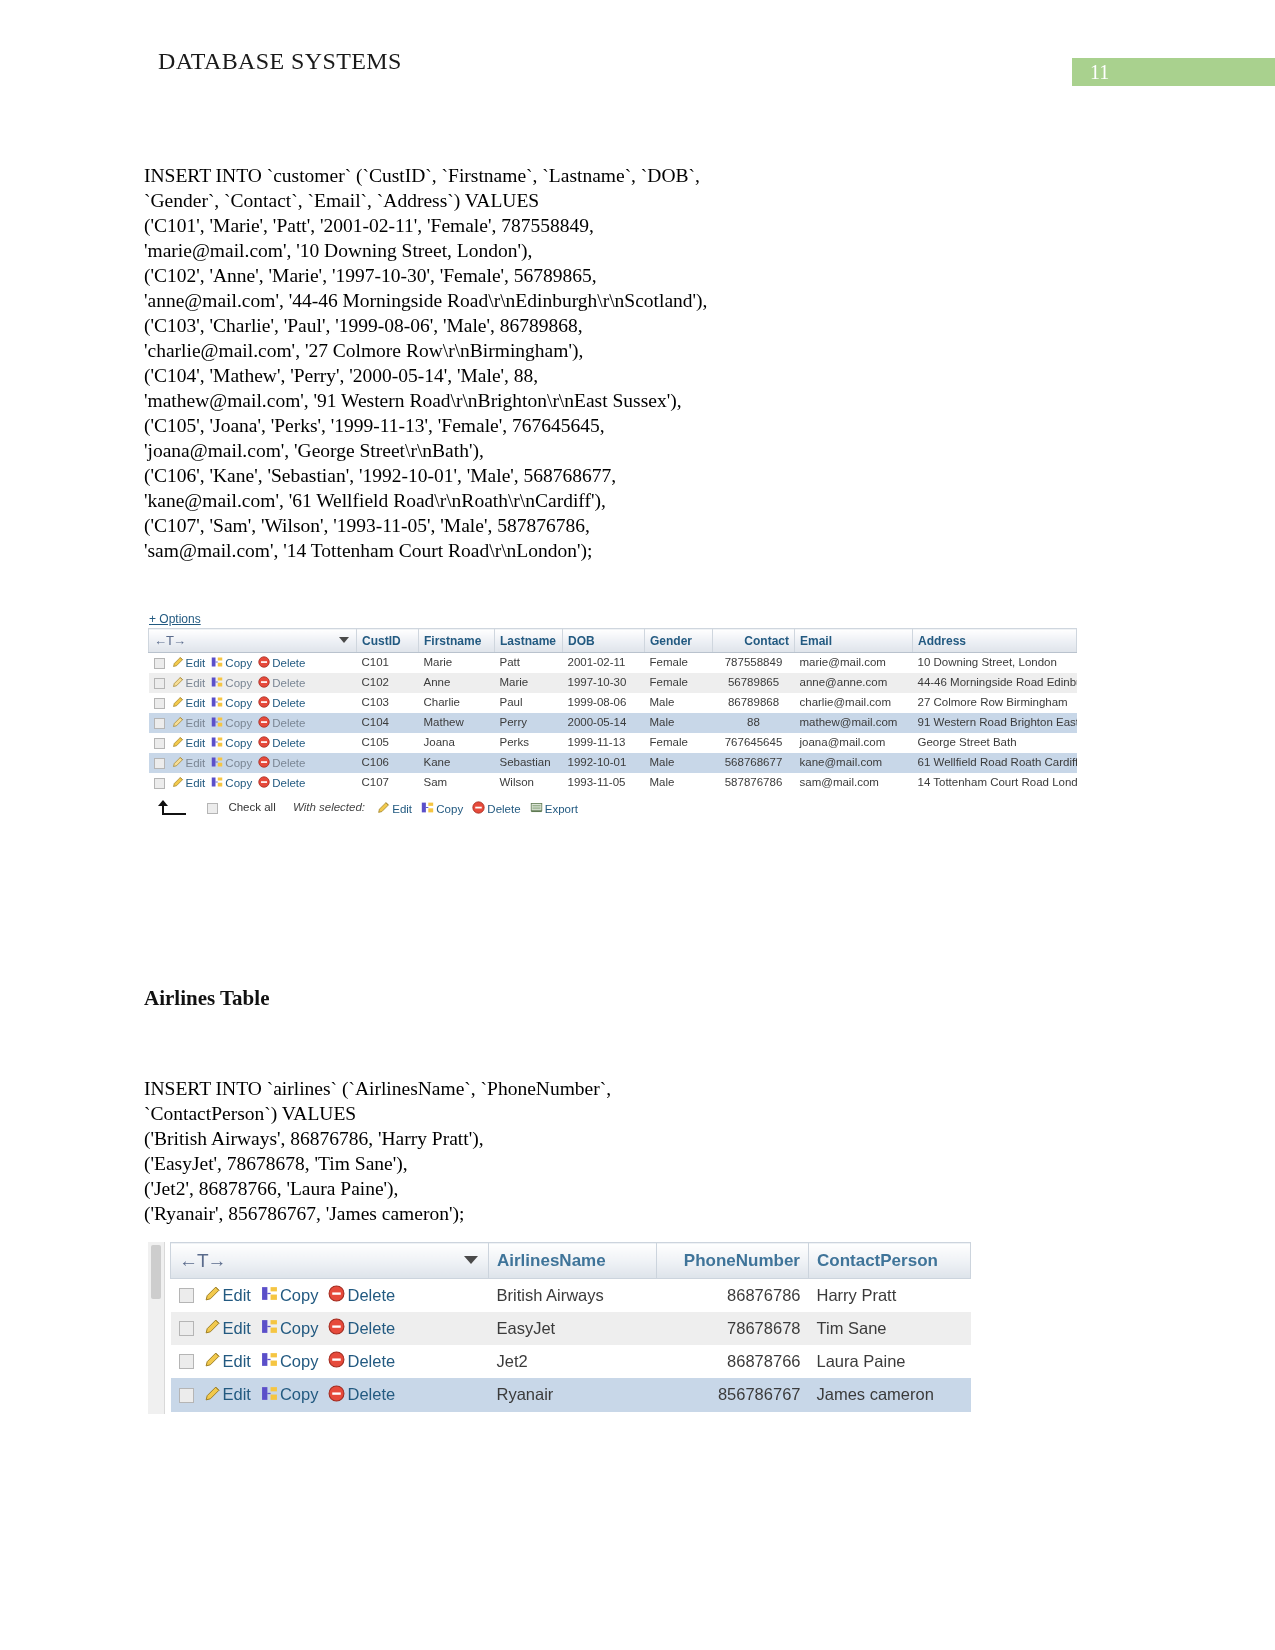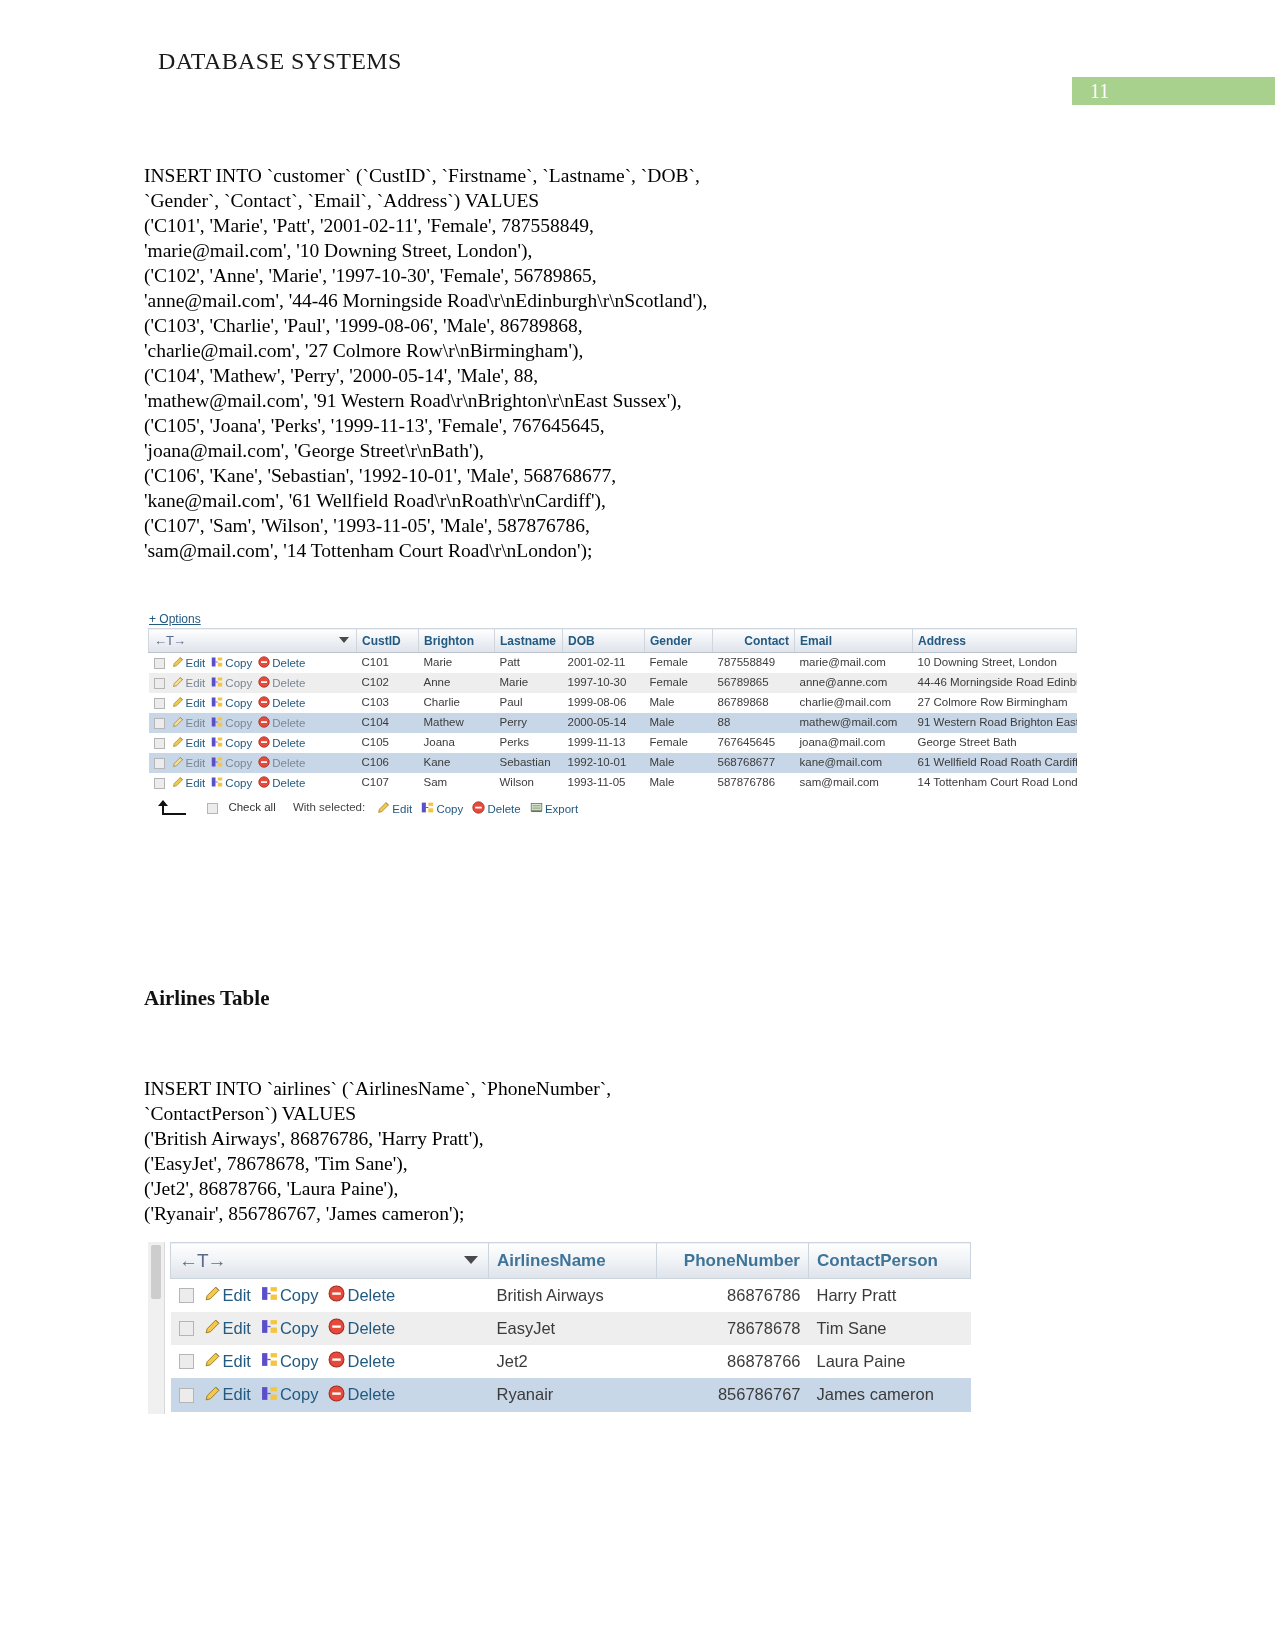--- a/index.html
+++ b/index.html
@@ -33,21 +33,20 @@
     color: #1a1a1a;
     white-space: nowrap;
   }
   #page-number-badge {
     position: absolute;
     left: 1072px;
     top: 10px;
     width: 203px;
     height: 28px;
     background: #a9d18e;
-    margin-top: 19px;
   }
   #page-number-badge span {
     position: absolute;
     left: 18px;
     top: 3px;
     font-family: "Liberation Serif", serif;
     font-size: 20px;
     color: #ffffff;
   }
 
@@ -118,21 +117,21 @@
   table.pma th.num { text-align: right; }
   table.pma td {
     border: 0;
     padding: 3px 5px 3px 5px;
     font-size: 11.5px;
     color: #3b3b3b;
     vertical-align: top;
     white-space: nowrap;
     overflow: hidden;
   }
-  table.pma td.num { text-align: left; }
+  table.pma td.num { text-align: center; }
   tr.row-odd  td { background: #ffffff; }
   tr.row-even td { background: #eeeeee; }
   tr.row-marked td { background: #c8d7e8; }
   tr.row-odd, tr.row-even, tr.row-marked { }
 
   .cell-multiline { white-space: pre-line; line-height: 13.5px; }
 
   
   .act {
     display: inline-block;
@@ -175,20 +174,21 @@
 
   
   #customer-footer {
     margin-top: 7px;
     padding-left: 8px;
     font-size: 11.5px;
     color: #333;
     white-space: nowrap;
   }
   #customer-footer .withsel {
+    font-style: italic;
     color: #444;
     margin: 0 9px 0 14px;
   }
   .arrow-up-box {
     display: inline-block;
     vertical-align: middle;
     margin-right: 16px;
     position: relative;
     width: 32px; height: 16px;
   }
@@ -309,21 +309,21 @@
       <col style="width:118px">
       <col style="width:164px">
     </colgroup>
     <thead>
       <tr>
         <th class="nav-head">
           <span class="navarrows">←T→</span>
           <span class="caret-down"></span>
         </th>
         <th>CustID</th>
-        <th>Brighton</th>
+        <th>Firstname</th>
         <th>Lastname</th>
         <th>DOB</th>
         <th>Gender</th>
         <th class="num">Contact</th>
         <th>Email</th>
         <th>Address</th>
       </tr>
     </thead>
     <tbody id="customer-rows">
         <tr class="row-odd">

